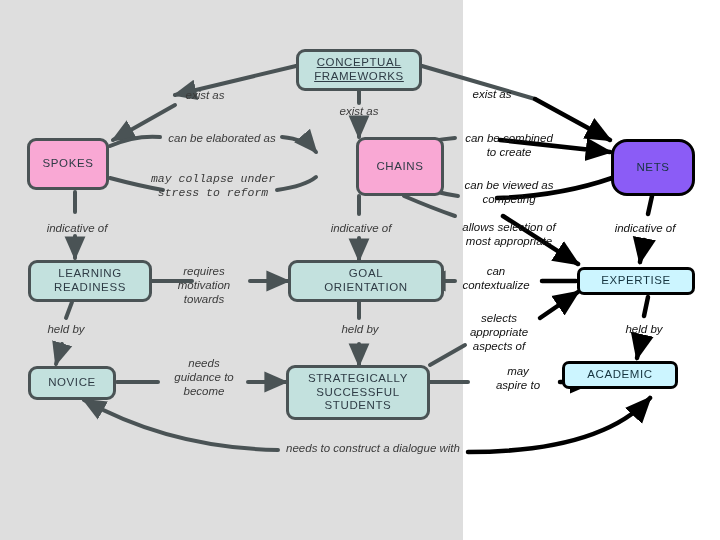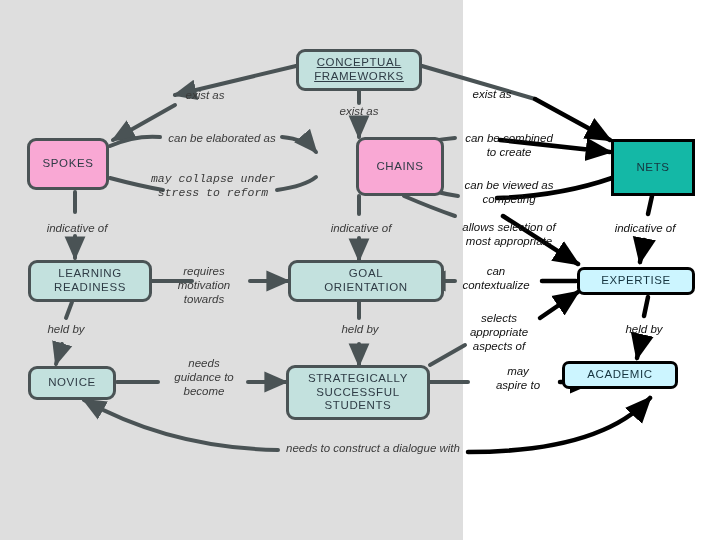--- a/index.html
+++ b/index.html
@@ -55,22 +55,22 @@
   }
   
   .node.white-zone {
     border: 3px solid #000000;
     border-radius: 7px;
     background: #ccf5ff;
     color: #16343f;
     font-size: 11.5px;
   }
   .node.white-zone.bright {
-    background: #14b8a6;
-    border-radius: 0;
+    background: #8b5cf6;
+    border-radius: 16px;
   }
   .edge-label {
     position: absolute;
     font-style: italic;
     font-size: 11.5px;
     color: #3b3b3b;
     text-align: center;
     line-height: 1.22;
     white-space: pre-line;
   }

